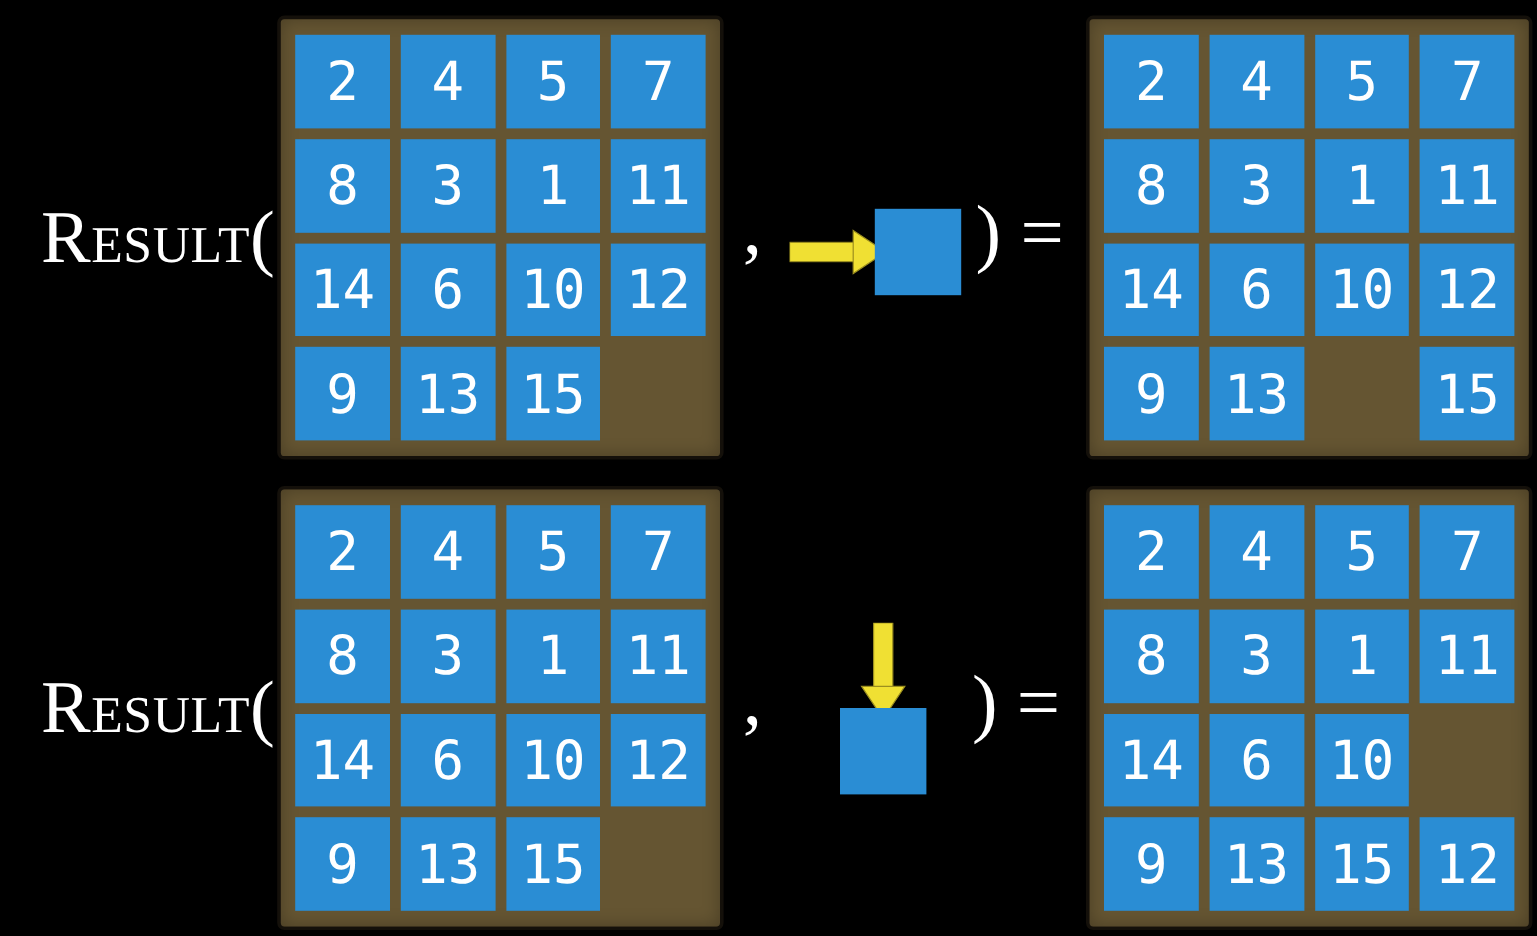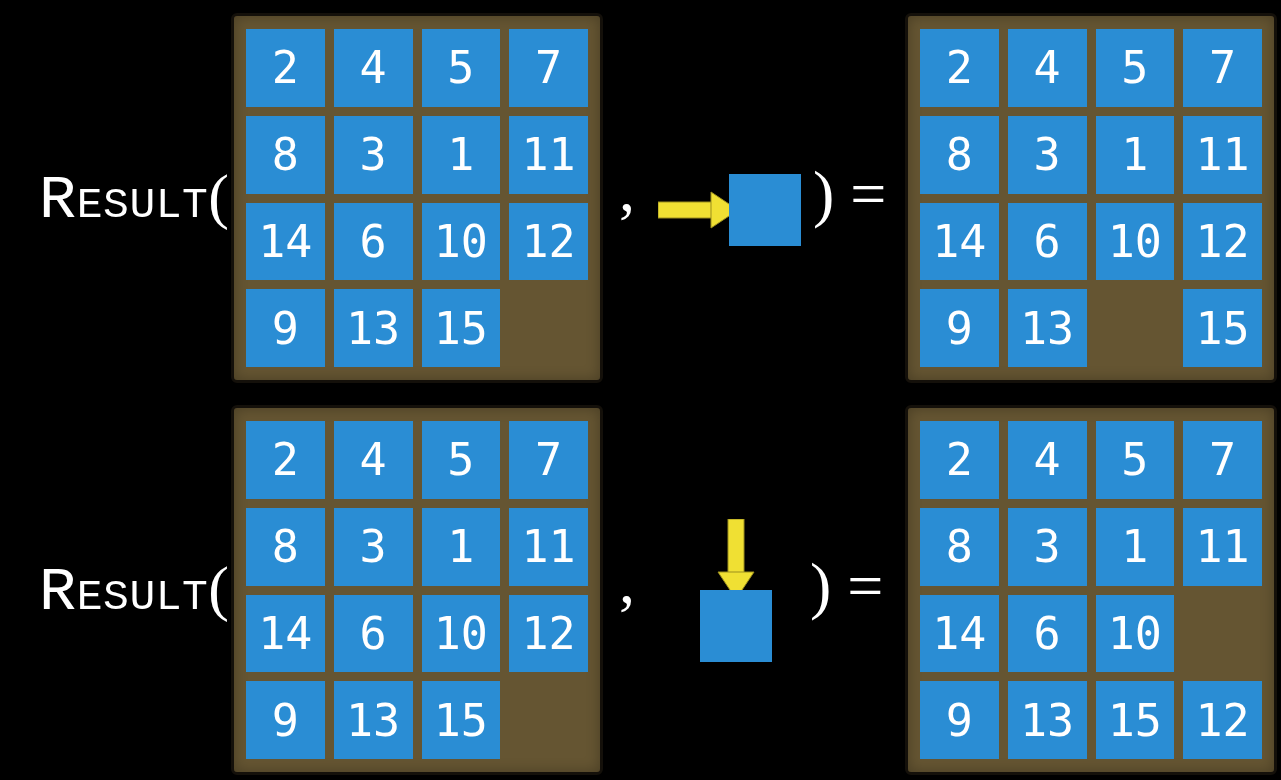--- a/index.html
+++ b/index.html
@@ -11,21 +11,21 @@
   }
   .eq-row { position:absolute; left:0; width:1281px; height:370px; }
   .eq-row.row-0 { top:13px; }
   .eq-row.row-1 { top:405px; }
 
   .label {
     position:absolute; left:0; top:50%; transform:translateY(-50%);
     width:229px; text-align:right; white-space:nowrap;
     color:var(--label-text,#fff); font-size:62px; line-height:1;
   }
-  .fname { font-variant:small-caps; letter-spacing:0.5px;font-family:Liberation Mono, monospace; }
+  .fname { font-variant:small-caps; letter-spacing:0.5px; }
 
   .board {
     position:absolute; top:0; width:372px; height:370px; box-sizing:border-box;
     background:var(--board-brown,#655532);
     border:3px solid var(--board-border,#14100a);
     border-radius:6px;
     box-shadow: inset 0 0 14px rgba(0,0,0,.28);
     padding:13px 12px;
     display:grid; grid-template-columns:repeat(4,1fr); grid-template-rows:repeat(4,1fr);
     gap:9px;

